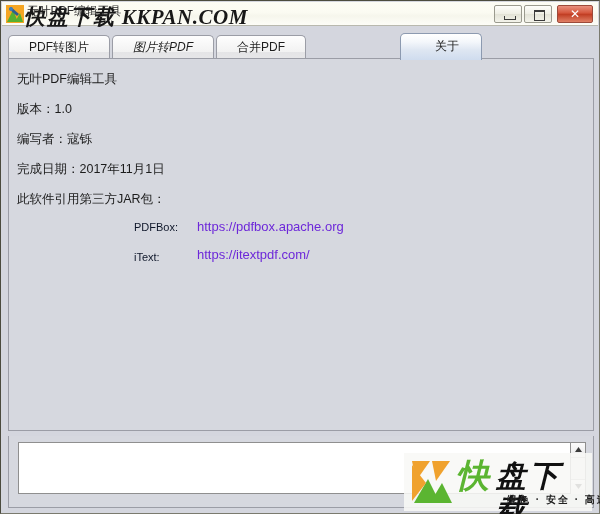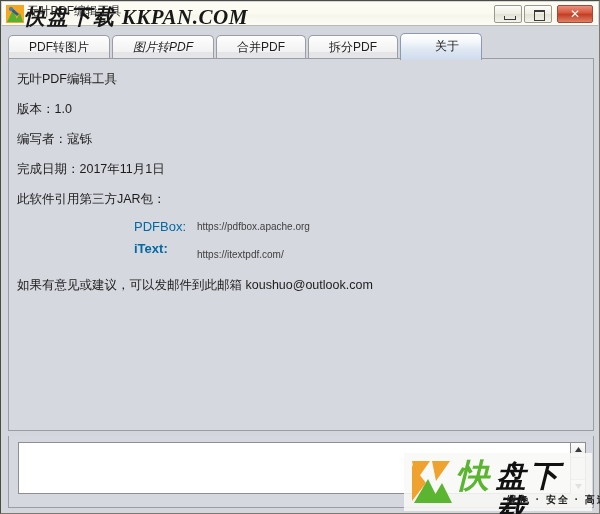--- a/index.html
+++ b/index.html
@@ -155,29 +155,29 @@
   }
   .about-line {
     position: absolute;
     font-size: 12.5px;
     color: #1c1c1c;
     white-space: nowrap;
     line-height: 16px;
   }
   .about-sub-label {
     position: absolute;
+    font-size: 11px;
+    color: #0f172a;
+    white-space: nowrap;
+    line-height: 16px;
+  }
+  .about-sub-url {
+    position: absolute;
     font-size: 13px;
-    color: #0369a1;
-    white-space: nowrap;
-    line-height: 16px;
-  }
-  .about-sub-url {
-    position: absolute;
-    font-size: 10px;
-    color: #404040;
+    color: #6d28d9;
     white-space: nowrap;
     line-height: 16px;
   }
 
   
   #logwrap {
     position: absolute;
     left: 7px; top: 435px;
     width: 586px;
     height: 72px;
@@ -293,38 +293,36 @@
     </div>
     <div class="winbtn" id="btn-close">
       <span class="glyph">✕</span>
     </div>
   </div>
 
   <div id="tabstrip">
     <div class="tab" style="left:0px;width:102px;">PDF转图片</div>
     <div class="tab" style="left:104px;width:102px;font-style:italic;">图片转PDF</div>
     <div class="tab" style="left:208px;width:90px;">合并PDF</div>
-    <div class="tab" style="left:300px;width:90px;">拆分PDF</div>
     <div class="tab selected" style="left:392px;width:82px;padding-left:12px;">关于</div>
   </div>
 
   <div id="tabpanel">
     <div class="about-line" style="left:8px; top:12px;">无叶PDF编辑工具</div>
     <div class="about-line" style="left:8px; top:42px;">版本：1.0</div>
     <div class="about-line" style="left:8px; top:72px;">编写者：寇铄</div>
     <div class="about-line" style="left:8px; top:102px;">完成日期：2017年11月1日</div>
     <div class="about-line" style="left:8px; top:132px;">此软件引用第三方JAR包：</div>
 
     <div class="about-sub-label" style="left:125px; top:160px;">PDFBox:</div>
     <div class="about-sub-url" style="left:188px; top:160px;">https://pdfbox.apache.org</div>
 
-    <div class="about-sub-label" style="left:125px; top:182px;font-weight:bold;">iText:</div>
+    <div class="about-sub-label" style="left:125px; top:190px;">iText:</div>
     <div class="about-sub-url" style="left:188px; top:188px;">https://itextpdf.com/</div>
 
-    <div class="about-line" style="left:8px; top:218px;">如果有意见或建议，可以发邮件到此邮箱 koushuo@outlook.com</div>
   </div>
 
   <div id="logwrap">
     <div id="logbox"></div>
     <div id="scrollbar">
       <div class="sb-arrow up">
         <svg width="7" height="5" viewBox="0 0 7 5">
             <path d="M3.5 0 L7 5 L0 5 Z" fill="#3a3a3a"></path>
           </svg>
       </div>

